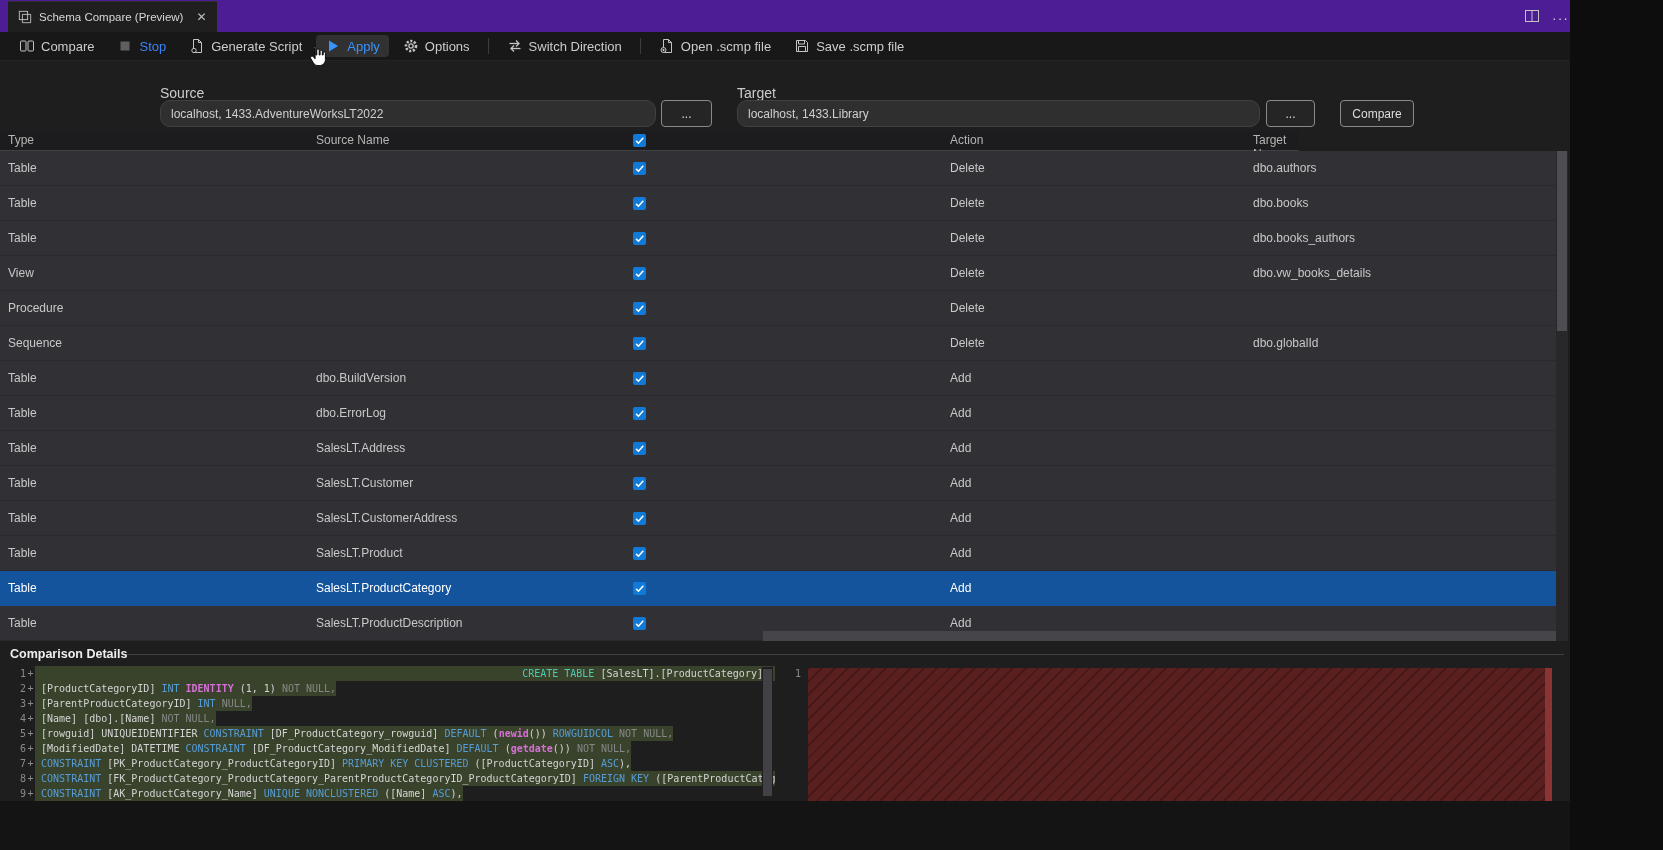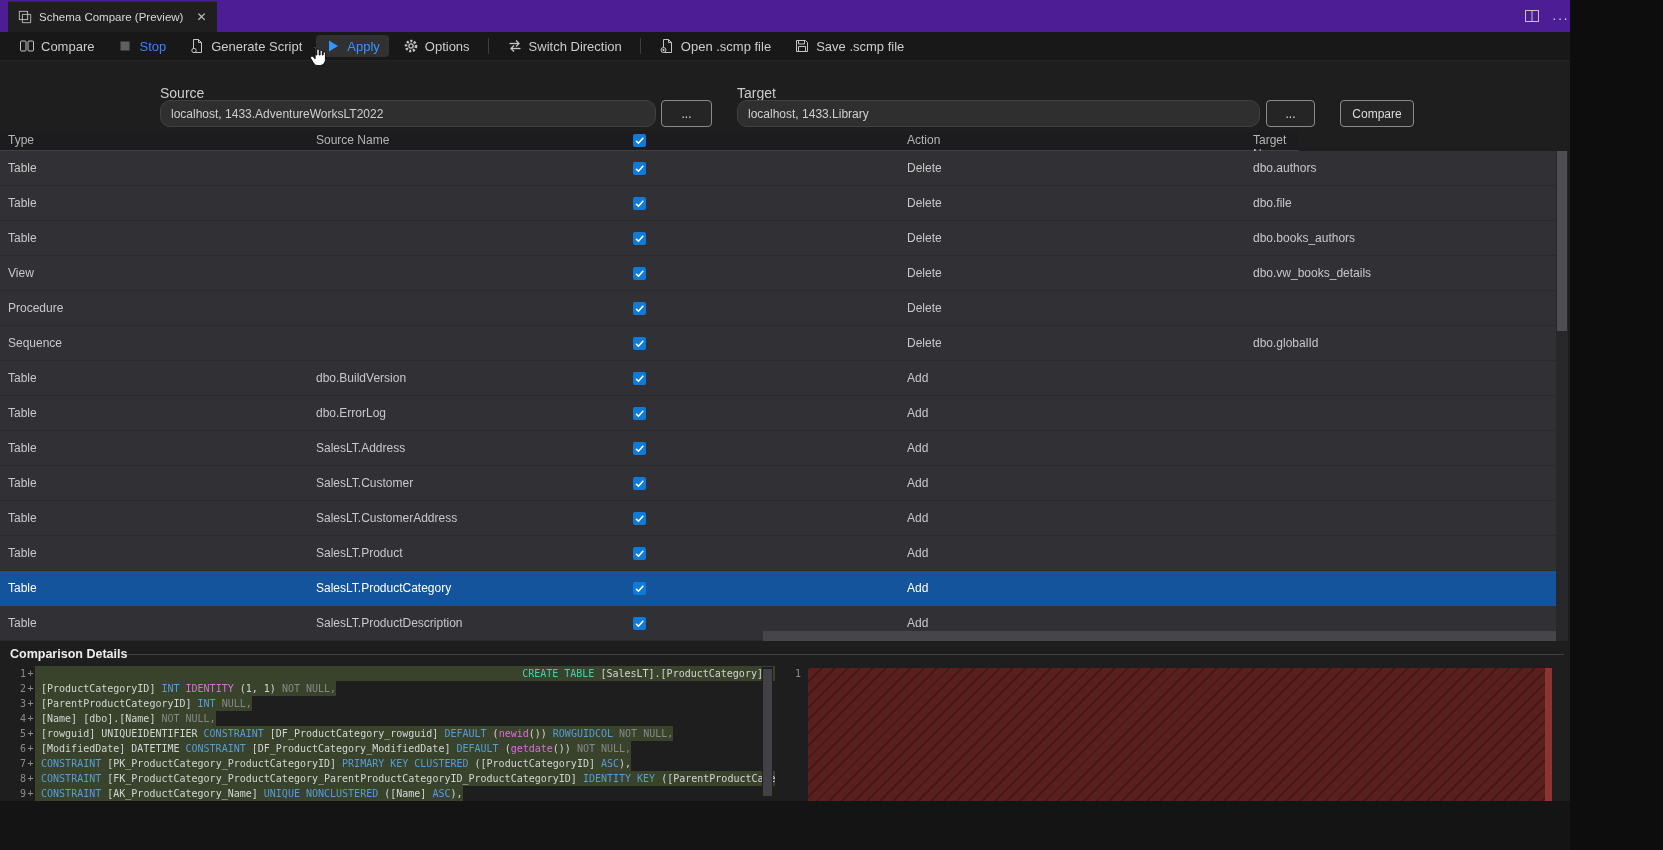--- a/index.html
+++ b/index.html
@@ -42,21 +42,21 @@
                  border-bottom:1px solid #3f3f46; color:#b4b4b4; font-size:12px; }
   .grid-header .hcell { position:absolute; top:2px; }
   .rows { position:absolute; top:151px; left:0; width:1556px; }
   .grow { position:relative; width:1556px; height:35px; background:#313135;
           border-bottom:1px solid #2a2a2e; color:#c8c8c8; font-size:12px; }
   .grow.selected { background:#14549c; color:#ffffff; border-bottom-color:#14549c; }
   .gcell { position:absolute; top:0; height:35px; line-height:35px; white-space:nowrap; }
   .c-type   { left:8px; }
   .c-source { left:316px; }
   .c-check  { left:633px; top:11px; height:13px; line-height:normal; }
-  .c-action { left:907px; }
+  .c-action { left:950px; }
   .c-target { left:1253px; }
   .checkbox { width:13px; height:13px; background:#0f7ad8; border-radius:2px;
               display:flex; align-items:center; justify-content:center; cursor:pointer; }
 
   .vscroll { position:absolute; left:1556px; top:151px; width:12px; height:490px; background:#28282b; }
   .vscroll .thumb { position:absolute; left:1px; top:0; width:10px; height:180px; background:#4d4d52; }
   .hscroll { position:absolute; left:763px; top:631px; width:793px; height:10px; }
   .hscroll .thumb { width:100%; height:100%; background:#45454a; }
 
   
@@ -68,21 +68,21 @@
   .pane-left { position:absolute; top:666px; left:0; width:775px; height:139px;
                background:#1e1e1e; overflow:hidden;
                font-family:"DejaVu Sans Mono", monospace; font-size:10px; }
   .codeline { display:flex; height:15px; line-height:15px; white-space:pre; }
   .lnum { width:26px; text-align:right; color:#8b8b8b; flex:none; }
   .lsign { width:9px; text-align:center; color:#8b8b8b; flex:none; }
   .linetext { background:#39432b; white-space:pre; overflow:hidden; }
   .linetext.fill { flex:1;text-align:right; }
   .partialbar { height:4px; margin-left:35px; width:428px; background:#39432b; }
   .seg-w { color:#d4d4d4; } .seg-k { color:#569cd6; } .seg-t { color:#4ec9b0; }
-  .seg-m { color:#d670d6; font-weight:normal; } .seg-g { color:#878787; }
+  .seg-m { color:#d670d6; font-weight:bold; } .seg-g { color:#878787; }
   .lscroll { position:absolute; left:762px; top:667px; width:11px; height:133px; background:#1e1e1e; }
   .lscroll .thumb { position:absolute; left:1px; top:2px; width:9px; height:127px; background:#424246; }
 
   .pane-right { position:absolute; top:666px; left:785px; width:771px; height:135px; background:#1e1e1e; }
   .pane-right .rnum { position:absolute; left:10px; top:2px; color:#8b8b8b;
                       font-family:"DejaVu Sans Mono", monospace; font-size:10px; }
   .redblock { position:absolute; left:23px; top:2px; right:11px; bottom:0;
               background:repeating-linear-gradient(135deg, rgba(0,0,0,0.22) 0 2px, rgba(0,0,0,0) 2px 9px), #5a1f1f; }
   .redscroll { position:absolute; right:4px; top:2px; width:7px; bottom:0; background:#8a3434; }
 
@@ -242,21 +242,21 @@
           <div class="gcell c-type">Table</div>
           <div class="gcell c-source"></div>
           <div class="gcell c-check">
             <span class="checkbox">
               <svg width="11" height="11" viewBox="0 0 16 16">
                 <path d="M3 8.5l3.5 3.5L13.5 4" stroke="#ffffff" stroke-width="2.2" fill="none"></path>
               </svg>
             </span>
           </div>
           <div class="gcell c-action">Delete</div>
-          <div class="gcell c-target">dbo.file</div>
+          <div class="gcell c-target">dbo.books</div>
         </div>
         <div class="grow">
           <div class="gcell c-type">Table</div>
           <div class="gcell c-source"></div>
           <div class="gcell c-check">
             <span class="checkbox">
               <svg width="11" height="11" viewBox="0 0 16 16">
                 <path d="M3 8.5l3.5 3.5L13.5 4" stroke="#ffffff" stroke-width="2.2" fill="none"></path>
               </svg>
             </span>
@@ -420,21 +420,21 @@
     </div>
 
     <div class="pane-left">
         <div class="codeline"><span class="lnum">1</span><span class="lsign">+</span><span class="linetext fill"><span class="seg-t">CREATE TABLE</span><span class="seg-w"> [SalesLT].[ProductCategory] (</span></span></div>
         <div class="codeline"><span class="lnum">2</span><span class="lsign">+</span><span class="linetext"><span class="seg-w"> [ProductCategoryID] </span><span class="seg-k">INT</span><span class="seg-w"> </span><span class="seg-m">IDENTITY</span><span class="seg-w"> (1, 1) </span><span class="seg-g">NOT NULL,</span></span></div>
         <div class="codeline"><span class="lnum">3</span><span class="lsign">+</span><span class="linetext"><span class="seg-w"> [ParentProductCategoryID] </span><span class="seg-k">INT</span><span class="seg-w"> </span><span class="seg-g">NULL,</span></span></div>
         <div class="codeline"><span class="lnum">4</span><span class="lsign">+</span><span class="linetext"><span class="seg-w"> [Name] [dbo].[Name] </span><span class="seg-g">NOT NULL,</span></span></div>
         <div class="codeline"><span class="lnum">5</span><span class="lsign">+</span><span class="linetext"><span class="seg-w"> [rowguid] UNIQUEIDENTIFIER </span><span class="seg-k">CONSTRAINT</span><span class="seg-w"> [DF_ProductCategory_rowguid] </span><span class="seg-k">DEFAULT</span><span class="seg-w"> (</span><span class="seg-m">newid</span><span class="seg-w">()) </span><span class="seg-k">ROWGUIDCOL</span><span class="seg-w"> </span><span class="seg-g">NOT NULL,</span></span></div>
         <div class="codeline"><span class="lnum">6</span><span class="lsign">+</span><span class="linetext"><span class="seg-w"> [ModifiedDate] DATETIME </span><span class="seg-k">CONSTRAINT</span><span class="seg-w"> [DF_ProductCategory_ModifiedDate] </span><span class="seg-k">DEFAULT</span><span class="seg-w"> (</span><span class="seg-m">getdate</span><span class="seg-w">()) </span><span class="seg-g">NOT NULL,</span></span></div>
         <div class="codeline"><span class="lnum">7</span><span class="lsign">+</span><span class="linetext"><span class="seg-w"> </span><span class="seg-k">CONSTRAINT</span><span class="seg-w"> [PK_ProductCategory_ProductCategoryID] </span><span class="seg-k">PRIMARY KEY CLUSTERED</span><span class="seg-w"> ([ProductCategoryID] </span><span class="seg-k">ASC</span><span class="seg-w">),</span></span></div>
-        <div class="codeline"><span class="lnum">8</span><span class="lsign">+</span><span class="linetext fill"><span class="seg-w"> </span><span class="seg-k">CONSTRAINT</span><span class="seg-w"> [FK_ProductCategory_ProductCategory_ParentProductCategoryID_ProductCategoryID] </span><span class="seg-k">IDENTITY KEY</span><span class="seg-w"> ([ParentProductCatego</span></span></div>
+        <div class="codeline"><span class="lnum">8</span><span class="lsign">+</span><span class="linetext fill"><span class="seg-w"> </span><span class="seg-k">CONSTRAINT</span><span class="seg-w"> [FK_ProductCategory_ProductCategory_ParentProductCategoryID_ProductCategoryID] </span><span class="seg-k">FOREIGN KEY</span><span class="seg-w"> ([ParentProductCatego</span></span></div>
         <div class="codeline"><span class="lnum">9</span><span class="lsign">+</span><span class="linetext"><span class="seg-w"> </span><span class="seg-k">CONSTRAINT</span><span class="seg-w"> [AK_ProductCategory_Name] </span><span class="seg-k">UNIQUE NONCLUSTERED</span><span class="seg-w"> ([Name] </span><span class="seg-k">ASC</span><span class="seg-w">),</span></span></div>
         <div class="partialbar"></div>
       </div>
     <div class="lscroll">
         <div class="thumb"></div>
       </div>
 
     <div class="pane-right">
       <span class="rnum">1</span>
       <div class="redblock"></div>

